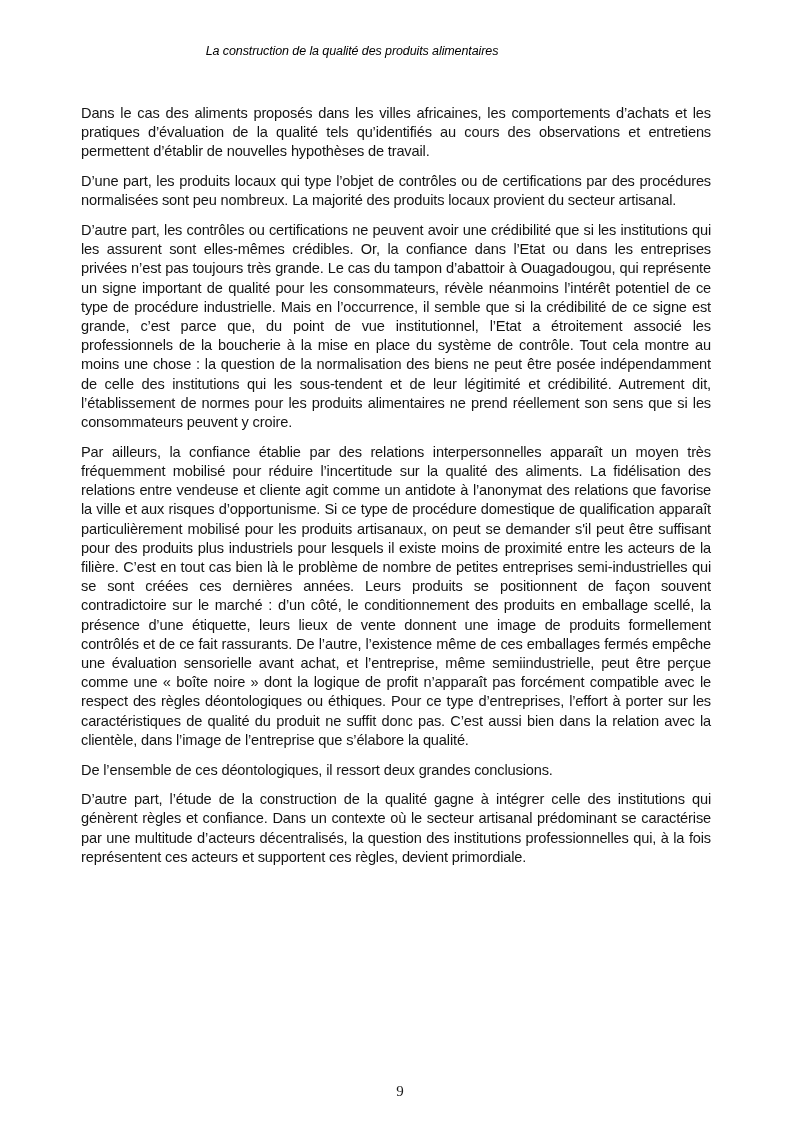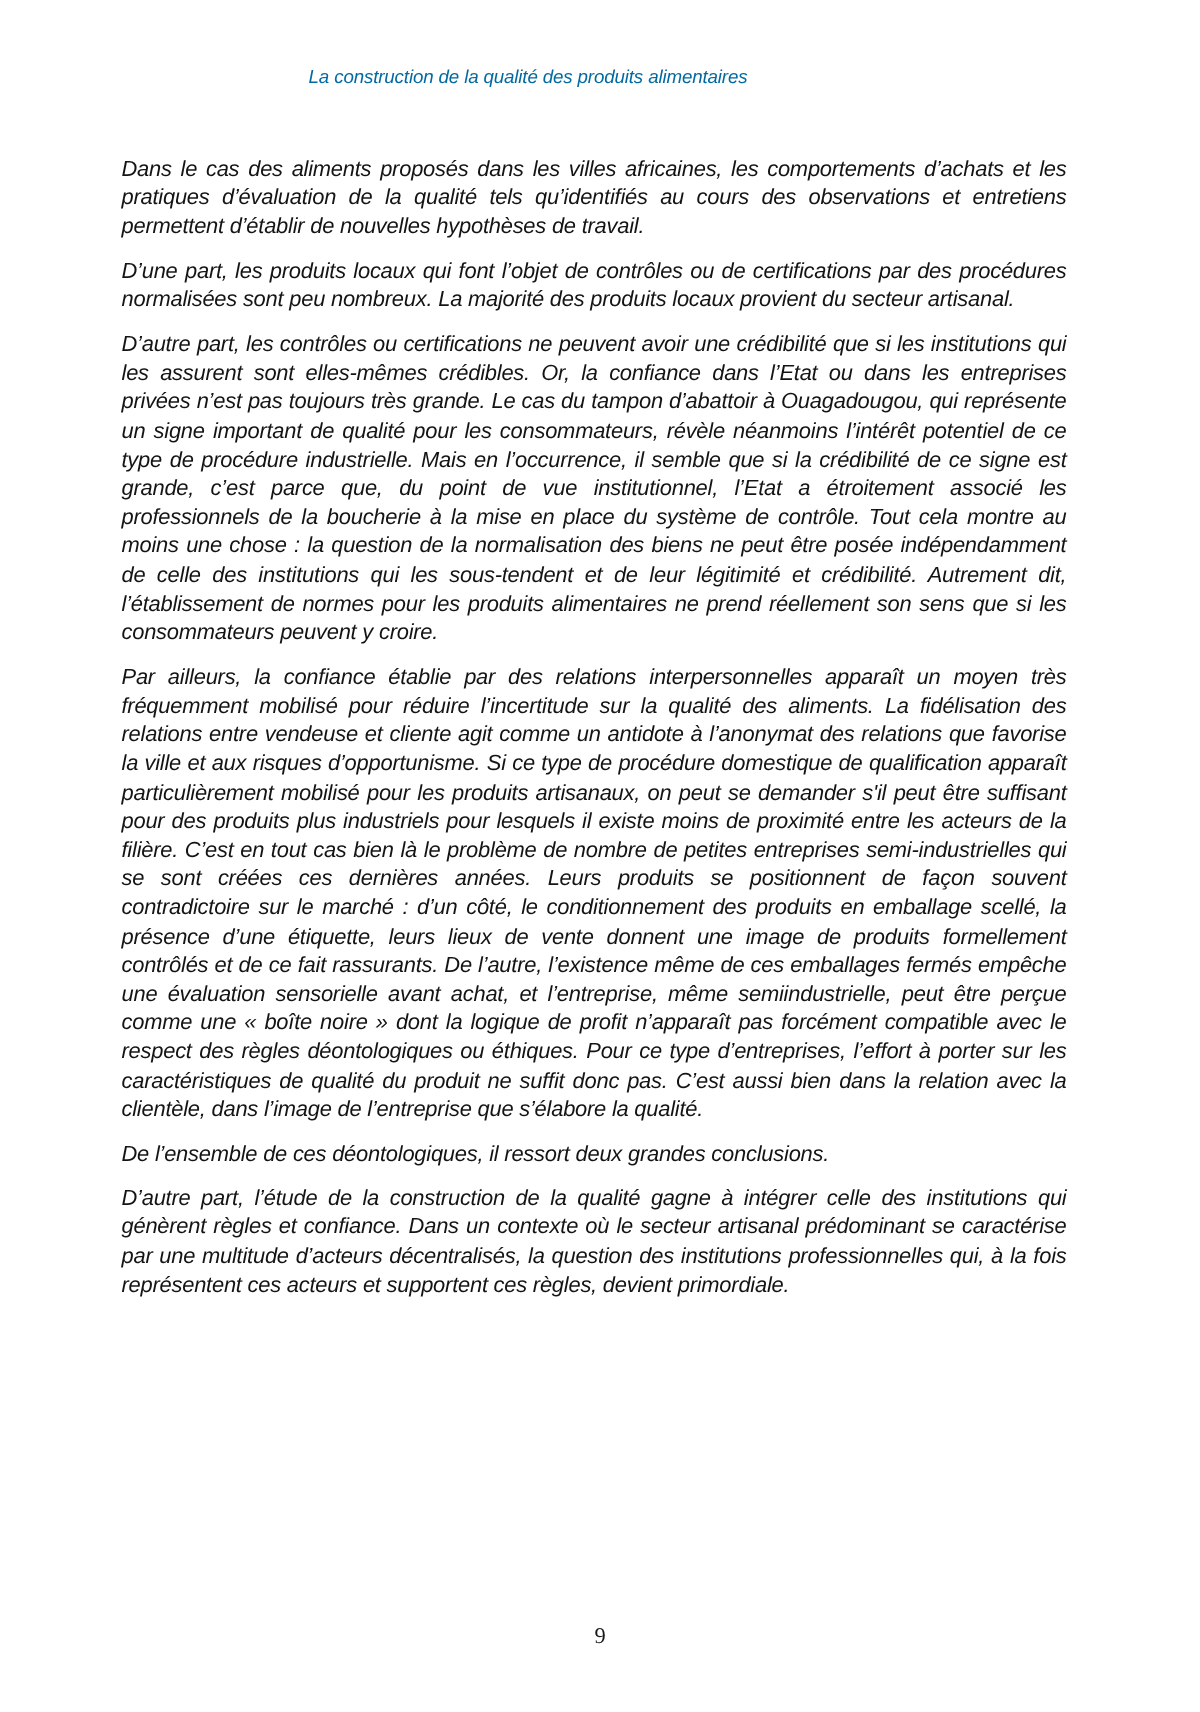--- a/index.html
+++ b/index.html
@@ -1,42 +1,42 @@
 <!DOCTYPE html>
 <html><head>
 <meta charset="utf-8">
 <style>
   html, body { margin: 0; padding: 0; background: #ffffff; }
   body { width: 800px; height: 1141px; position: relative; overflow: hidden; }
   .page { position: absolute; left: 0; top: 0; width: 800px; height: 1141px; background: #fff; }
   .running-head {
     position: absolute; top: 44px; left: 0; width: 704px; text-align: center;
     font-family: "Liberation Sans", sans-serif; font-style: italic; font-size: 12.5px;
-    color: #0369a1; letter-spacing: -0.1px;
+    color: #000000; letter-spacing: -0.1px;
   }
   .body-text {
     position: absolute; left: 81px; top: 104px; width: 630px;
     font-family: "Liberation Sans", sans-serif; font-size: 14.6px; line-height: 19.2px;
     color: #141414; text-align: justify; letter-spacing: -0.15px;
   }
-  .body-text p { margin: 0 0 10.5px 0; hyphens: manual; font-style: italic; }
+  .body-text p { margin: 0 0 10.5px 0; hyphens: manual; }
   .page-number {
     position: absolute; top: 1083px; left: 0; width: 800px; text-align: center;
     font-family: "Liberation Serif", serif; font-size: 15px; color: #1a1a1a;
   }
 </style>
 </head>
 <body>
 
 <div class="page">
   <div class="running-head">La construction de la qualité des produits alimentaires</div>
 
   <div class="body-text">
     <p>Dans le cas des aliments proposés dans les villes africaines, les comportements d’achats et les pratiques d’évaluation de la qualité tels qu’identifiés au cours des observations et entretiens permettent d’établir de nouvelles hypothèses de travail.</p>
-    <p>D’une part, les produits locaux qui font l’objet de contrôles ou de certifications par des procédures normalisées sont peu nombreux. La majorité des produits locaux provient du secteur artisanal.</p>
+    <p>D’une part, les produits locaux qui type l’objet de contrôles ou de certifications par des procédures normalisées sont peu nombreux. La majorité des produits locaux provient du secteur artisanal.</p>
     <p>D’autre part, les contrôles ou certifications ne peuvent avoir une crédibilité que si les institutions qui les assurent sont elles-mêmes crédibles. Or, la confiance dans l’Etat ou dans les entreprises privées n’est pas toujours très grande. Le cas du tampon d’abattoir à Ouagadougou, qui représente un signe important de qualité pour les consommateurs, révèle néanmoins l’intérêt potentiel de ce type de procédure industrielle. Mais en l’occurrence, il semble que si la crédibilité de ce signe est grande, c’est parce que, du point de vue institutionnel, l’Etat a étroitement associé les professionnels de la boucherie à la mise en place du système de contrôle. Tout cela montre au moins une chose : la question de la normalisation des biens ne peut être posée indépendamment de celle des institutions qui les sous-tendent et de leur légitimité et crédibilité. Autrement dit, l’établissement de normes pour les produits alimentaires ne prend réellement son sens que si les consommateurs peuvent y croire.</p>
     <p>Par ailleurs, la confiance établie par des relations interpersonnelles apparaît un moyen très fréquemment mobilisé pour réduire l’incertitude sur la qualité des aliments. La fidélisation des relations entre vendeuse et cliente agit comme un antidote à l’anonymat des relations que favorise la ville et aux risques d’opportunisme. Si ce type de procédure domestique de qualifi­cation apparaît particulièrement mobilisé pour les produits artisanaux, on peut se demander s'il peut être suffisant pour des produits plus industriels pour lesquels il existe moins de proximité entre les acteurs de la filière. C’est en tout cas bien là le problème de nombre de petites entre­prises semi-industrielles qui se sont créées ces dernières années. Leurs produits se positionnent de façon souvent contradictoire sur le marché : d’un côté, le conditionnement des produits en emballage scellé, la présence d’une étiquette, leurs lieux de vente donnent une image de produits formellement contrôlés et de ce fait rassurants. De l’autre, l’existence même de ces emballages fermés empêche une évaluation sensorielle avant achat, et l’entreprise, même semi­industrielle, peut être perçue comme une « boîte noire » dont la logique de profit n’apparaît pas forcément compatible avec le respect des règles déontologiques ou éthiques. Pour ce type d’entreprises, l’effort à porter sur les caractéristiques de qualité du produit ne suffit donc pas. C’est aussi bien dans la relation avec la clientèle, dans l’image de l’entreprise que s’élabore la qualité.</p>
     <p>De l’ensemble de ces déontologiques, il ressort deux grandes conclusions.</p>
     <p>D’autre part, l’étude de la construction de la qualité gagne à intégrer celle des institutions qui génèrent règles et confiance. Dans un contexte où le secteur artisanal prédominant se caractérise par une multitude d’acteurs décentralisés, la question des institutions professionnelles qui, à la fois représentent ces acteurs et supportent ces règles, devient primordiale.</p>
   </div>
 
   <div class="page-number">9</div>
 </div>
 
 </body></html>

